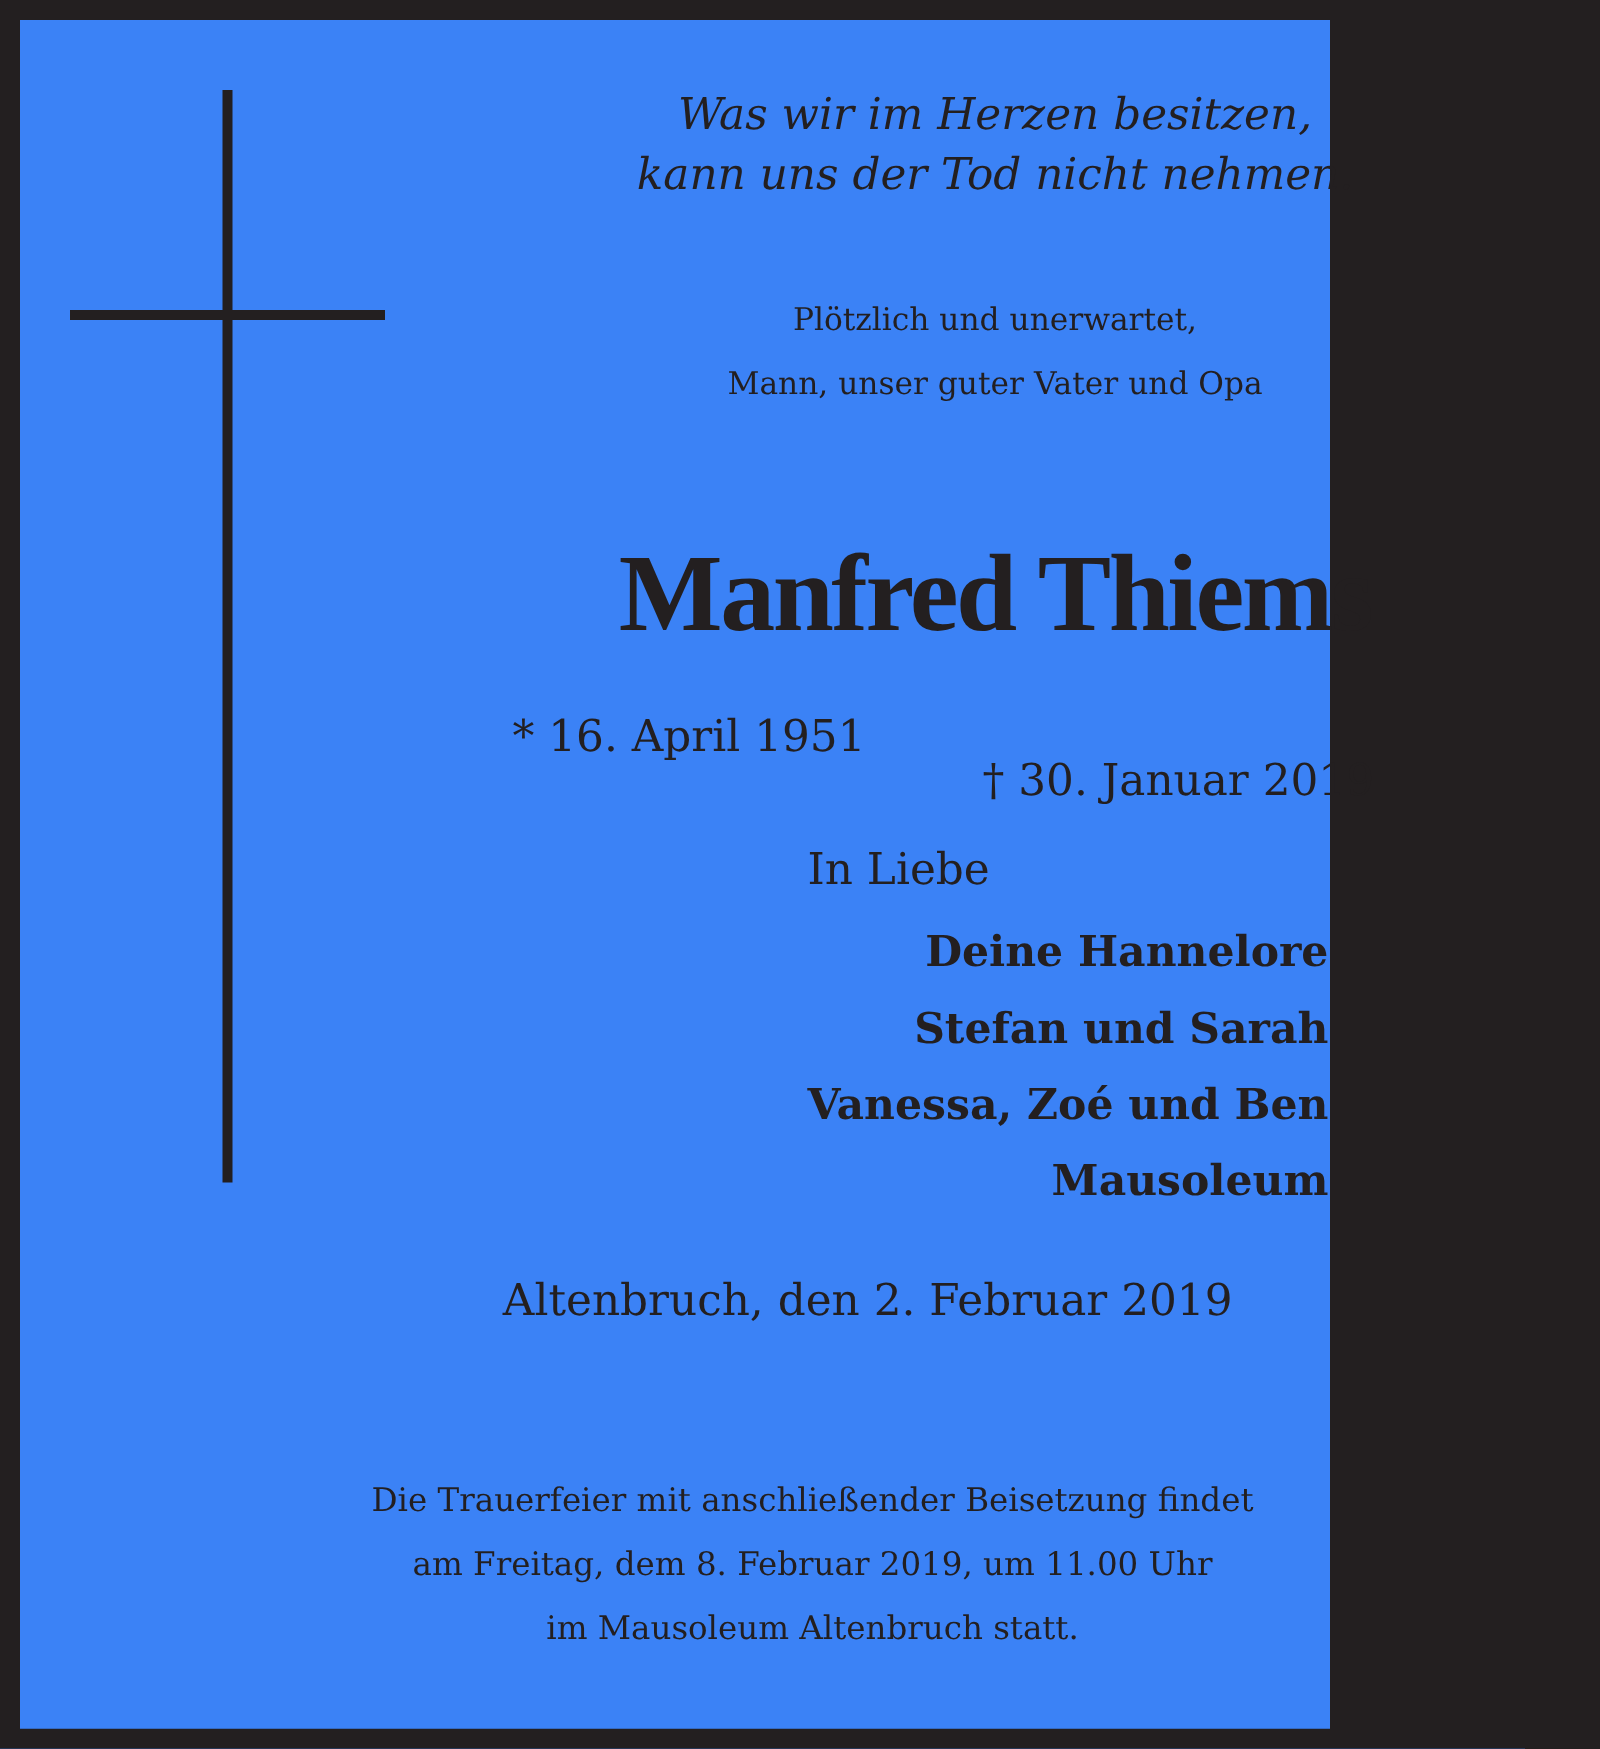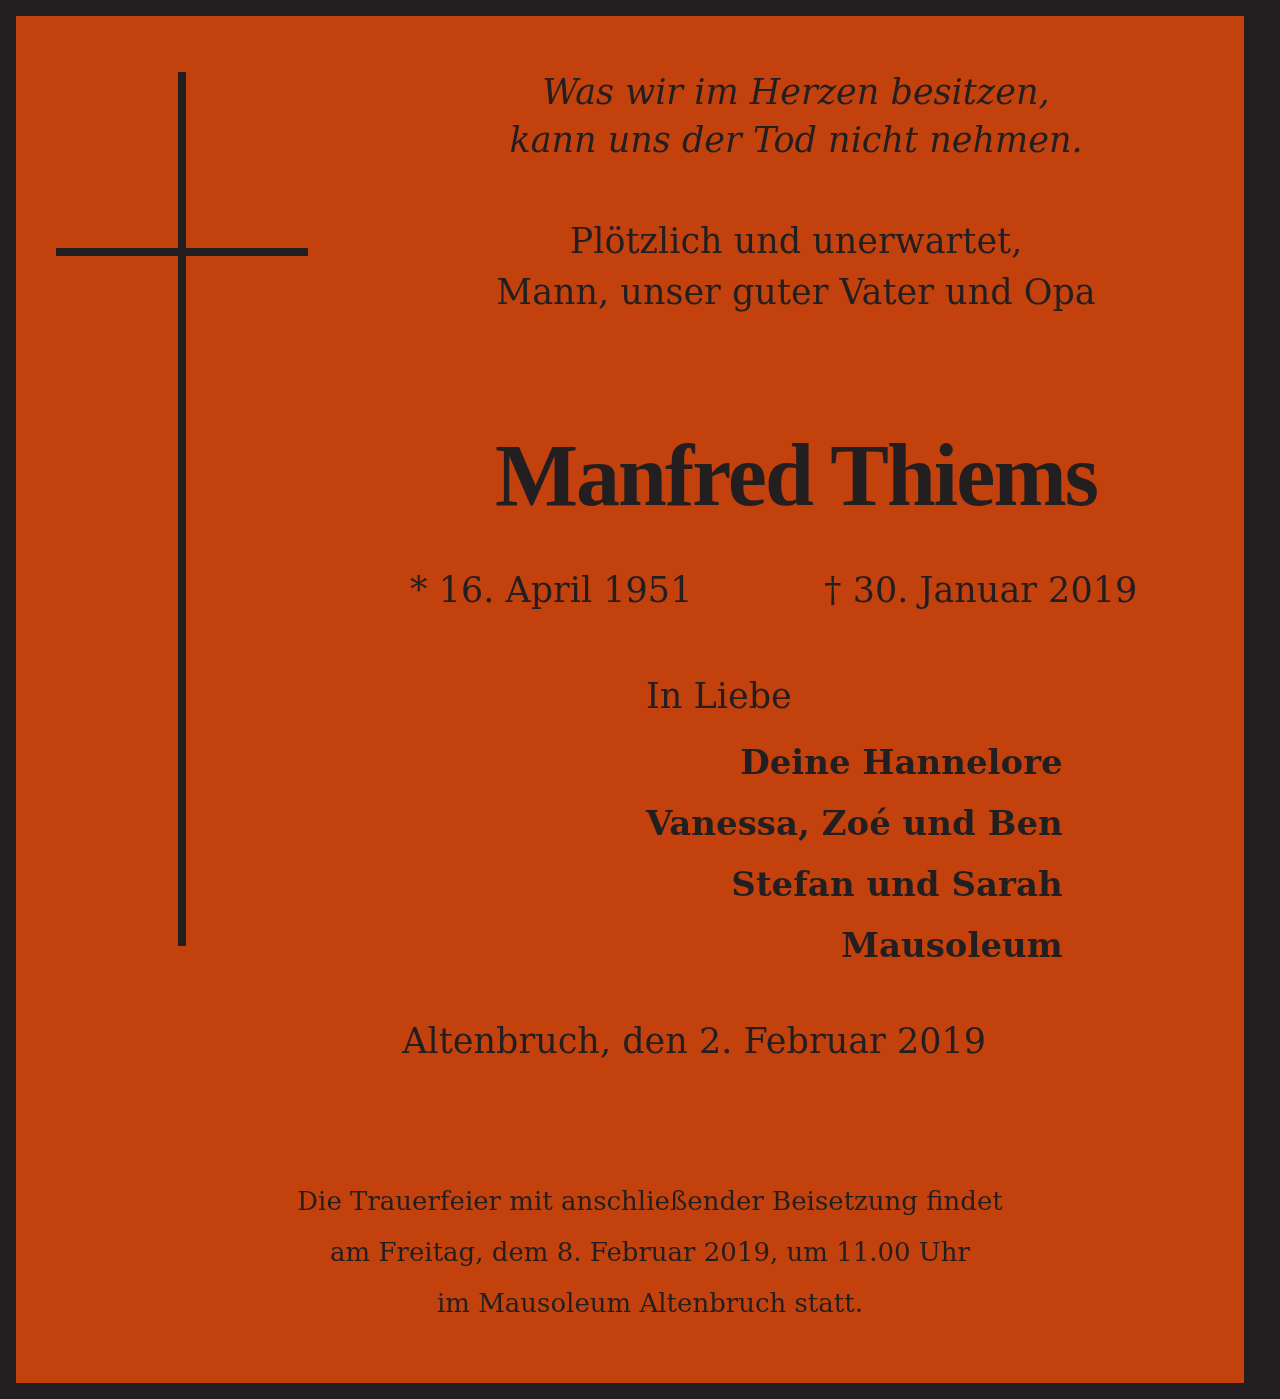--- a/index.html
+++ b/index.html
@@ -1,26 +1,26 @@
 <!DOCTYPE html>
 <html><head>
 <meta charset="utf-8">
 <style>
   html,body{margin:0;padding:0;}
   body{width:1280px;height:1399px;background:#231f20;position:relative;overflow:hidden;font-family:"DejaVu Serif","Liberation Serif",serif;color:#231f20;}
-  .card{position:absolute;left:16px;top:16px;width:1228px;height:1367px;background:#c2410c;}
+  .card{position:absolute;left:16px;top:16px;width:1048px;height:1367px;background:#3b82f6;}
   .cross-v{position:absolute;left:162px;top:56px;width:8px;height:874px;background:#231f20;}
   .cross-h{position:absolute;left:40px;top:232px;width:252px;height:8px;background:#231f20;}
   .c{position:absolute;text-align:center;white-space:nowrap;}
   .motto{left:360px;width:840px;top:52px;font-style:italic;font-size:35px;line-height:48px;}
-  .intro{left:360px;width:840px;top:200px;font-size:35px;line-height:51px;}
+  .intro{left:360px;width:840px;top:214px;font-size:25px;line-height:51px;}
   .name{left:340px;width:880px;top:410px;font-size:88px;font-weight:bold;line-height:100px;letter-spacing:-2px;font-family:"Liberation Serif","DejaVu Serif",serif;}
   .dates{top:550px;font-size:35px;line-height:48px;}
   .birth{left:394px;}
-  .death{left:808px;}
+  .death{left:770px;margin-top:35px;}
   .left{position:absolute;left:630px;white-space:nowrap;font-size:35px;}
   .liebe{top:656px;line-height:48px;}
   .fam{top:716px;font-weight:bold;line-height:61px;font-size:34px;text-align:right;}
   .place{left:280px;width:690px;top:1000px;font-size:35px;line-height:50px;text-align:right;}
   .funeral{left:60px;width:1148px;top:1160px;font-size:26px;line-height:51px;}
 </style>
 </head>
 <body>
 
 <div class="card">
@@ -38,22 +38,22 @@
   </div>
 
   <div class="c name">Manfred Thiems</div>
 
   <div class="c dates birth">* 16. April 1951</div>
   <div class="c dates death">† 30. Januar 2019</div>
 
   <div class="left liebe">In Liebe</div>
   <div class="left fam">
     <div>Deine Hannelore</div>
+    <div>Stefan und Sarah</div>
     <div>Vanessa, Zoé und Ben</div>
-    <div>Stefan und Sarah</div>
     <div>Mausoleum</div>
   </div>
 
   <div class="c place">
     <div>Altenbruch, den 2. Februar 2019</div>
   </div>
 
   <div class="c funeral">
     <div>Die Trauerfeier mit anschließender Beisetzung findet</div>
     <div>am Freitag, dem 8. Februar 2019, um 11.00 Uhr</div>

